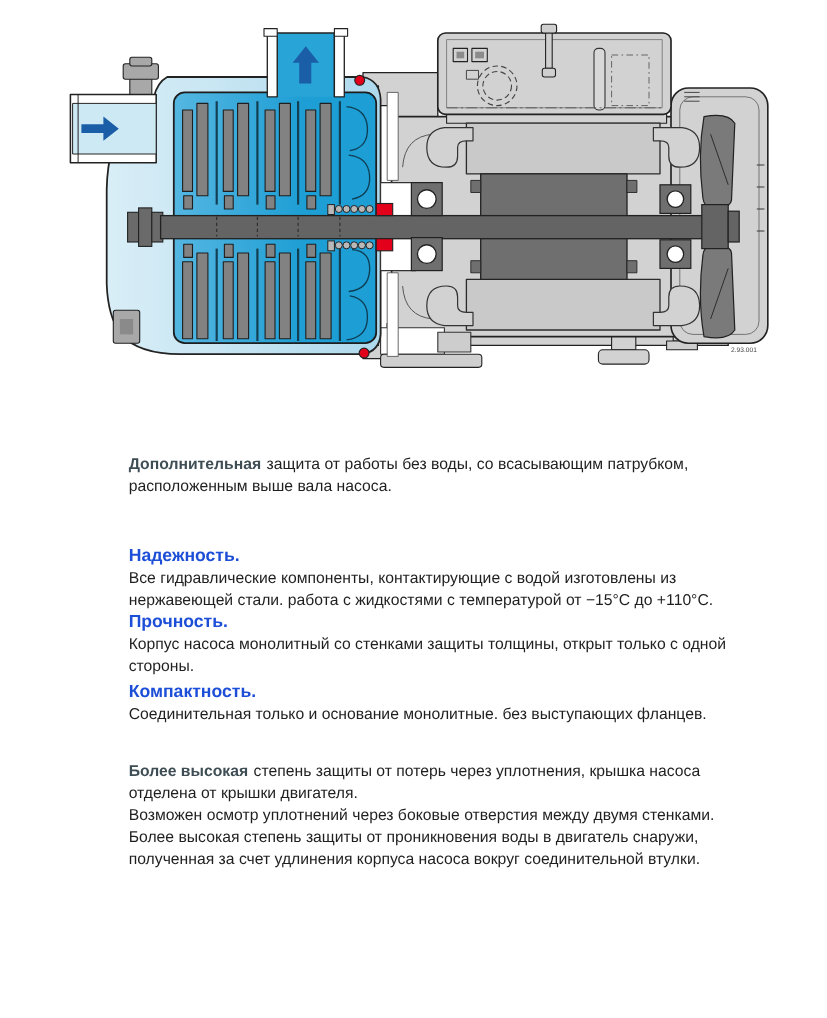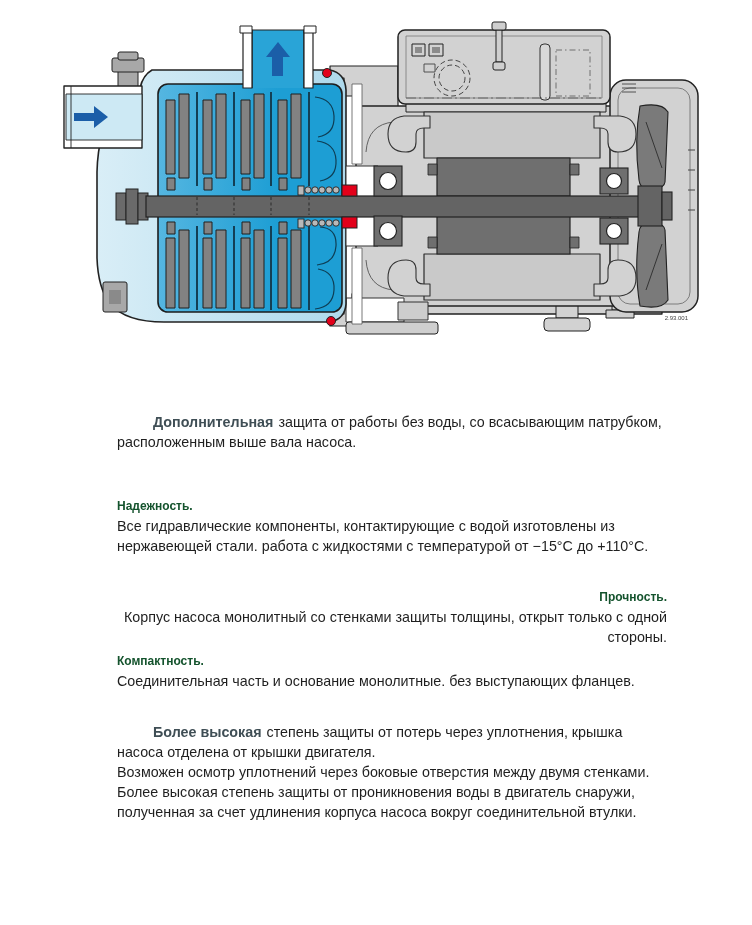--- a/index.html
+++ b/index.html
@@ -7,26 +7,26 @@
     width:752px;height:925px;background:#ffffff;overflow:hidden;position:relative;
     font-family:"Liberation Sans", sans-serif;
   }
   .diagram{position:absolute;top:0;left:0;}
   .text-col{
     position:absolute;left:117px;top:412px;width:550px;
     font-size:14.3px;line-height:20px;color:#1f1f1f;
   }
   .para{margin:0;}
   .heading{
-    margin:0;font-size:12px;line-height:20px;font-weight:bold;color:#14532d;
+    margin:0;font-size:16px;line-height:20px;font-weight:bold;color:#1d4ed8;
   }
-  .lead{font-weight:bold;color:#3f4e55;margin-right:5px;margin-left:36px;}
+  .lead{font-weight:bold;color:#3f4e55;margin-right:5px;}
   .body-text{white-space:pre-line;}
   .sec-2{margin-top:44px;}
-  .sec-3{margin-top:31px;text-align:right;}
+  .sec-3{}
   .sec-4{margin-top:4px;}
   .sec-5{margin-top:31px;}
   svg text{font-family:"Liberation Sans", sans-serif;}
 </style>
 </head>
 <body>
 
 <svg class="diagram" width="752" height="360" viewBox="0 0 752 360" xmlns="http://www.w3.org/2000/svg">
   <defs>
     <linearGradient id="gSuction" x1="0" y1="0" x2="1" y2="0">
@@ -274,21 +274,21 @@
     <p class="para"><span class="body-text">Все гидравлические компоненты, контактирующие с водой изготовлены из нержавеющей стали.  работа с жидкостями с температурой от −15°C до +110°C.</span></p>
   </div>
 
   <div class="sec-3">
     <h3 class="heading">Прочность.</h3>
     <p class="para"><span class="body-text">Корпус насоса монолитный со стенками защиты толщины, открыт только с одной стороны.</span></p>
   </div>
 
   <div class="sec-4">
     <h3 class="heading">Компактность.</h3>
-    <p class="para"><span class="body-text">Соединительная часть и основание монолитные.  без выступающих фланцев.</span></p>
+    <p class="para"><span class="body-text">Соединительная только и основание монолитные.  без выступающих фланцев.</span></p>
   </div>
 
   <p class="para sec-5">
     <strong class="lead">Более высокая</strong><span class="body-text">степень защиты от потерь через уплотнения, крышка насоса отделена от крышки двигателя.
 Возможен осмотр уплотнений через боковые отверстия между двумя стенками.
 Более высокая степень защиты от проникновения воды в двигатель снаружи, полученная за счет удлинения корпуса насоса вокруг соединительной втулки.</span>
   </p>
 
 </div>
 

